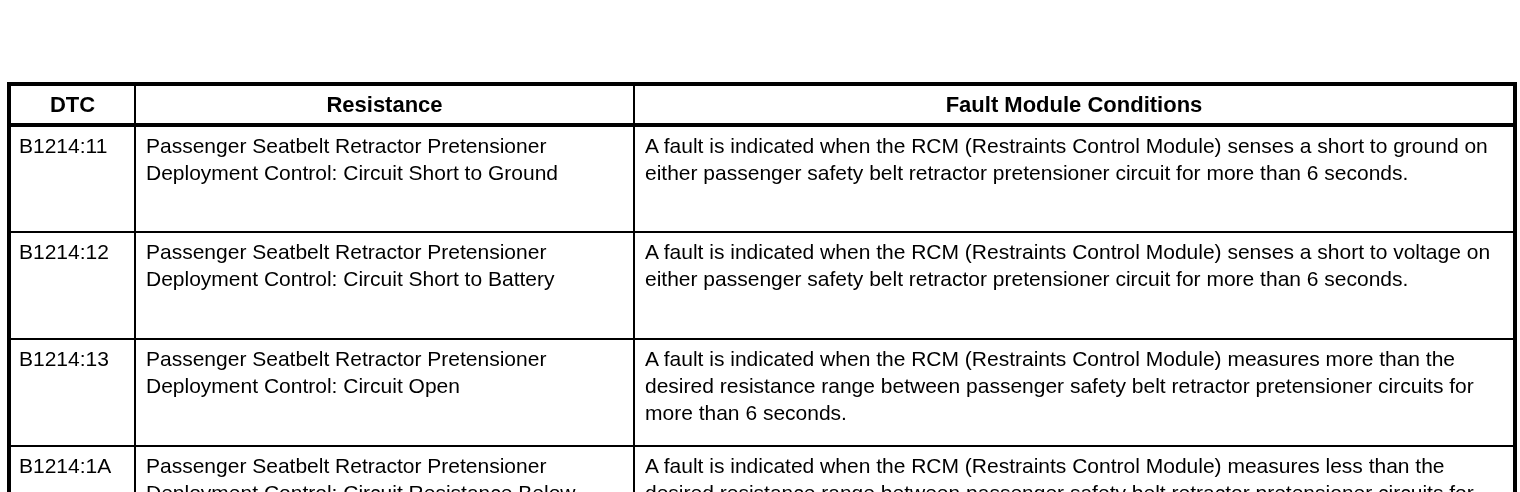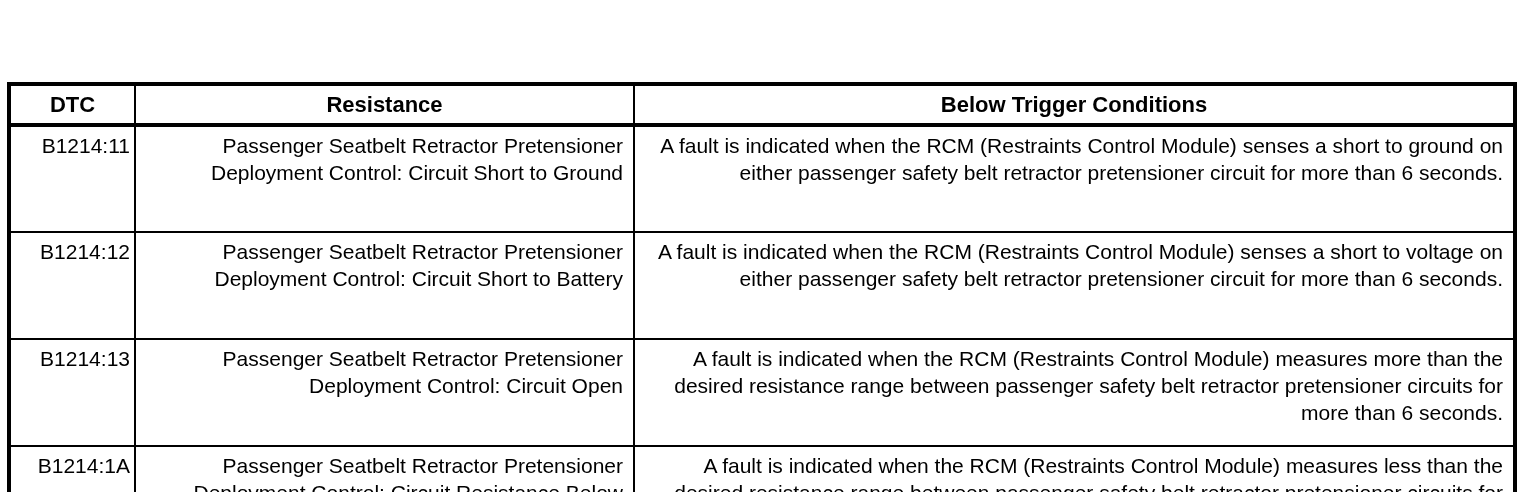--- a/index.html
+++ b/index.html
@@ -40,42 +40,41 @@
     text-align: center;
     vertical-align: middle;
     height: 41px;
     padding: 2px 6px;
   }
   .dtc-table tbody tr {
     height: 107px;
   }
   .dtc-table td {
     padding: 5px 10px 4px 10px;
-    text-align: right;
   }
   td.col-dtc   { padding-left: 8px; padding-right: 4px; }
   .col-dtc-w   { width: 126px; }
   .col-desc-w  { width: 499px; }
   .col-fault-w { width: 881px; }
 </style>
 </head>
 <body>
 
 <div class="page">
   <table class="dtc-table">
     <colgroup>
       <col class="col-dtc-w">
       <col class="col-desc-w">
       <col class="col-fault-w">
     </colgroup>
     <thead>
       <tr>
         <th>DTC</th>
         <th>Resistance</th>
-        <th>Below Trigger Conditions</th>
+        <th>Fault Module Conditions</th>
       </tr>
     </thead>
     <tbody>
       <tr>
         <td class="col-dtc">B1214:11</td>
         <td>Passenger Seatbelt Retractor Pretensioner Deployment Control: Circuit Short to Ground</td>
         <td>A fault is indicated when the RCM (Restraints Control Module) senses a short to ground on either passenger safety belt retractor pretensioner circuit for more than 6 seconds.</td>
       </tr>
       <tr>
         <td class="col-dtc">B1214:12</td>

